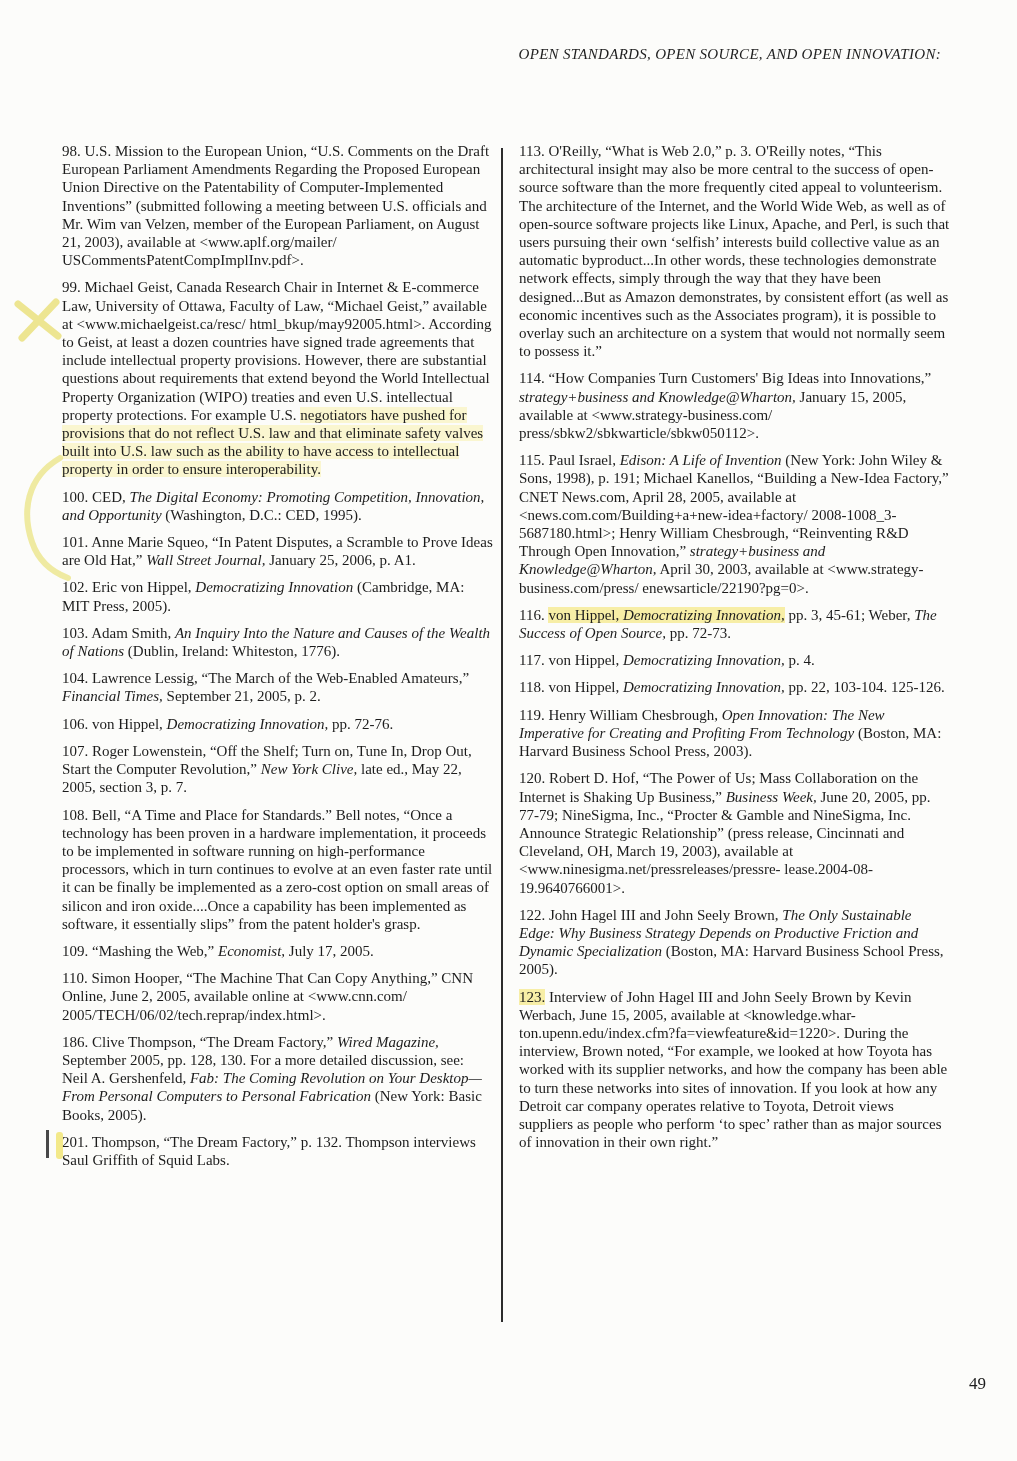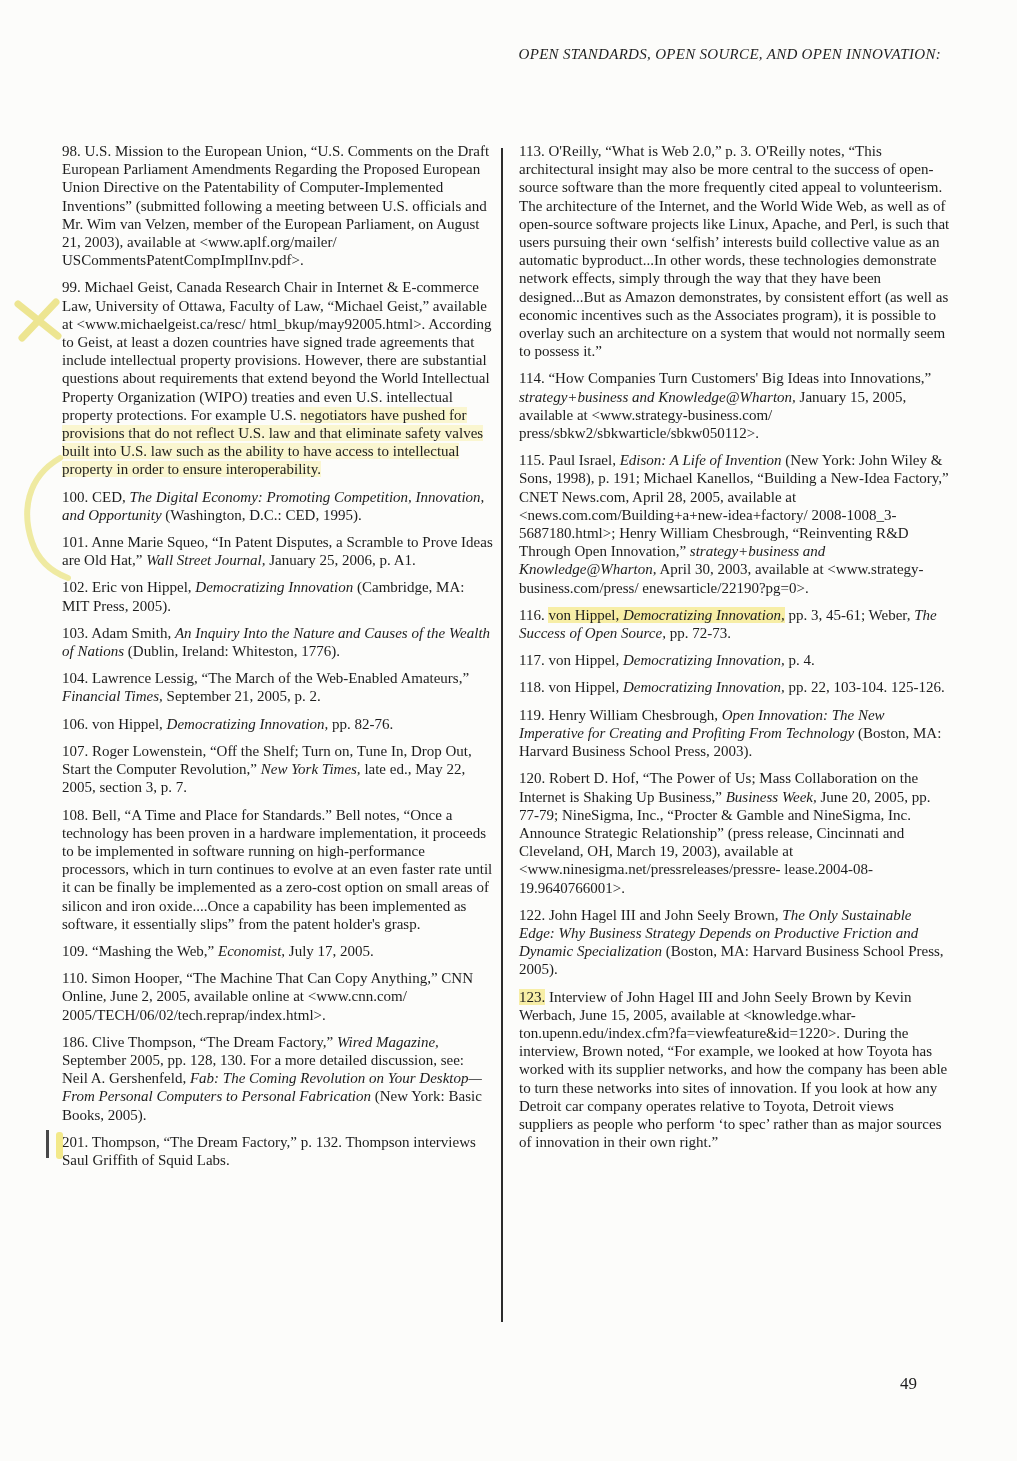--- a/index.html
+++ b/index.html
@@ -49,21 +49,21 @@
   .column-divider {
     position: absolute;
     left: 501px;
     top: 148px;
     width: 2px;
     height: 1174px;
     background: #2c2c2c;
   }
   .page-number {
     position: absolute;
-    left: 900px;
+    left: 969px;
     top: 1374px;
     font-size: 17px;
     color: #1c1c1c;
   }
   
   .mark { position: absolute; pointer-events: none; }
   .mark-x { left: 12px; top: 296px; }
   .mark-bracket { left: 16px; top: 452px; }
   .mark-tick-yellow {
     left: 56px; top: 1132px;
@@ -89,22 +89,22 @@
   <div class="column-divider"></div>
 
   <div class="col col-left">
       <p class="note"><span>98. U.S. Mission to the European Union, “U.S. Comments on the Draft European Parliament Amendments Regarding the Proposed European Union Directive on the Patentability of Computer-Implemented Inventions” (submitted following a meeting between U.S. officials and Mr. Wim van Velzen, member of the European Parliament, on August 21, 2003), available at &lt;www.aplf.org/mailer/ USCommentsPatentCompImplInv.pdf&gt;.</span></p>
       <p class="note"><span>99. Michael Geist, Canada Research Chair in Internet &amp; E-commerce Law, University of Ottawa, Faculty of Law, “Michael Geist,” available at &lt;www.michaelgeist.ca/resc/ html_bkup/may92005.html&gt;. According to Geist, at least a dozen countries have signed trade agreements that include intellectual property provisions. However, there are substantial questions about requirements that extend beyond the World Intellectual Property Organization (WIPO) treaties and even U.S. intellectual property protections. For example U.S. </span><span class="hl-wash">negotiators have pushed for provisions that do not reflect U.S. law and that eliminate safety valves built into U.S. law such as the ability to have access to intellectual property in order to ensure interoperability.</span></p>
       <p class="note"><span>100. CED, </span><span class="it">The Digital Economy: Promoting Competition, Innovation, and Opportunity</span><span> (Washington, D.C.: CED, 1995).</span></p>
       <p class="note"><span>101. Anne Marie Squeo, “In Patent Disputes, a Scramble to Prove Ideas are Old Hat,” </span><span class="it">Wall Street Journal,</span><span> January 25, 2006, p. A1.</span></p>
       <p class="note"><span>102. Eric von Hippel, </span><span class="it">Democratizing Innovation</span><span> (Cambridge, MA: MIT Press, 2005).</span></p>
       <p class="note"><span>103. Adam Smith, </span><span class="it">An Inquiry Into the Nature and Causes of the Wealth of Nations</span><span> (Dublin, Ireland: Whiteston, 1776).</span></p>
       <p class="note"><span>104. Lawrence Lessig, “The March of the Web-Enabled Amateurs,” </span><span class="it">Financial Times,</span><span> September 21, 2005, p. 2.</span></p>
-      <p class="note"><span>106. von Hippel, </span><span class="it">Democratizing Innovation,</span><span> pp. 82-76.</span></p>
-      <p class="note"><span>107. Roger Lowenstein, “Off the Shelf; Turn on, Tune In, Drop Out, Start the Computer Revolution,” </span><span class="it">New York Times,</span><span> late ed., May 22, 2005, section 3, p. 7.</span></p>
+      <p class="note"><span>106. von Hippel, </span><span class="it">Democratizing Innovation,</span><span> pp. 72-76.</span></p>
+      <p class="note"><span>107. Roger Lowenstein, “Off the Shelf; Turn on, Tune In, Drop Out, Start the Computer Revolution,” </span><span class="it">New York Clive,</span><span> late ed., May 22, 2005, section 3, p. 7.</span></p>
       <p class="note"><span>108. Bell, “A Time and Place for Standards.” Bell notes, “Once a technology has been proven in a hardware implementation, it proceeds to be implemented in software running on high-performance processors, which in turn continues to evolve at an even faster rate until it can be finally be implemented as a zero-cost option on small areas of silicon and iron oxide....Once a capability has been implemented as software, it essentially slips” from the patent holder's grasp.</span></p>
       <p class="note"><span>109. “Mashing the Web,” </span><span class="it">Economist,</span><span> July 17, 2005.</span></p>
       <p class="note"><span>110. Simon Hooper, “The Machine That Can Copy Anything,” CNN Online, June 2, 2005, available online at &lt;www.cnn.com/ 2005/TECH/06/02/tech.reprap/index.html&gt;.</span></p>
       <p class="note"><span>186. Clive Thompson, “The Dream Factory,” </span><span class="it">Wired Magazine,</span><span> September 2005, pp. 128, 130. For a more detailed discussion, see: Neil A. Gershenfeld, </span><span class="it">Fab: The Coming Revolution on Your Desktop—From Personal Computers to Personal Fabrication</span><span> (New York: Basic Books, 2005).</span></p>
       <p class="note"><span>201. Thompson, “The Dream Factory,” p. 132. Thompson interviews Saul Griffith of Squid Labs.</span></p>
     </div>
 
   <div class="col col-right">
       <p class="note"><span>113. O'Reilly, “What is Web 2.0,” p. 3. O'Reilly notes, “This architectural insight may also be more central to the success of open-source software than the more frequently cited appeal to volunteerism. The architecture of the Internet, and the World Wide Web, as well as of open-source software projects like Linux, Apache, and Perl, is such that users pursuing their own ‘selfish’ interests build collective value as an automatic byproduct...In other words, these technologies demonstrate network effects, simply through the way that they have been designed...But as Amazon demonstrates, by consistent effort (as well as economic incentives such as the Associates program), it is possible to overlay such an architecture on a system that would not normally seem to possess it.”</span></p>
       <p class="note"><span>114. “How Companies Turn Customers' Big Ideas into Innovations,” </span><span class="it">strategy+business and Knowledge@Wharton,</span><span> January 15, 2005, available at &lt;www.strategy-business.com/ press/sbkw2/sbkwarticle/sbkw050112&gt;.</span></p>

